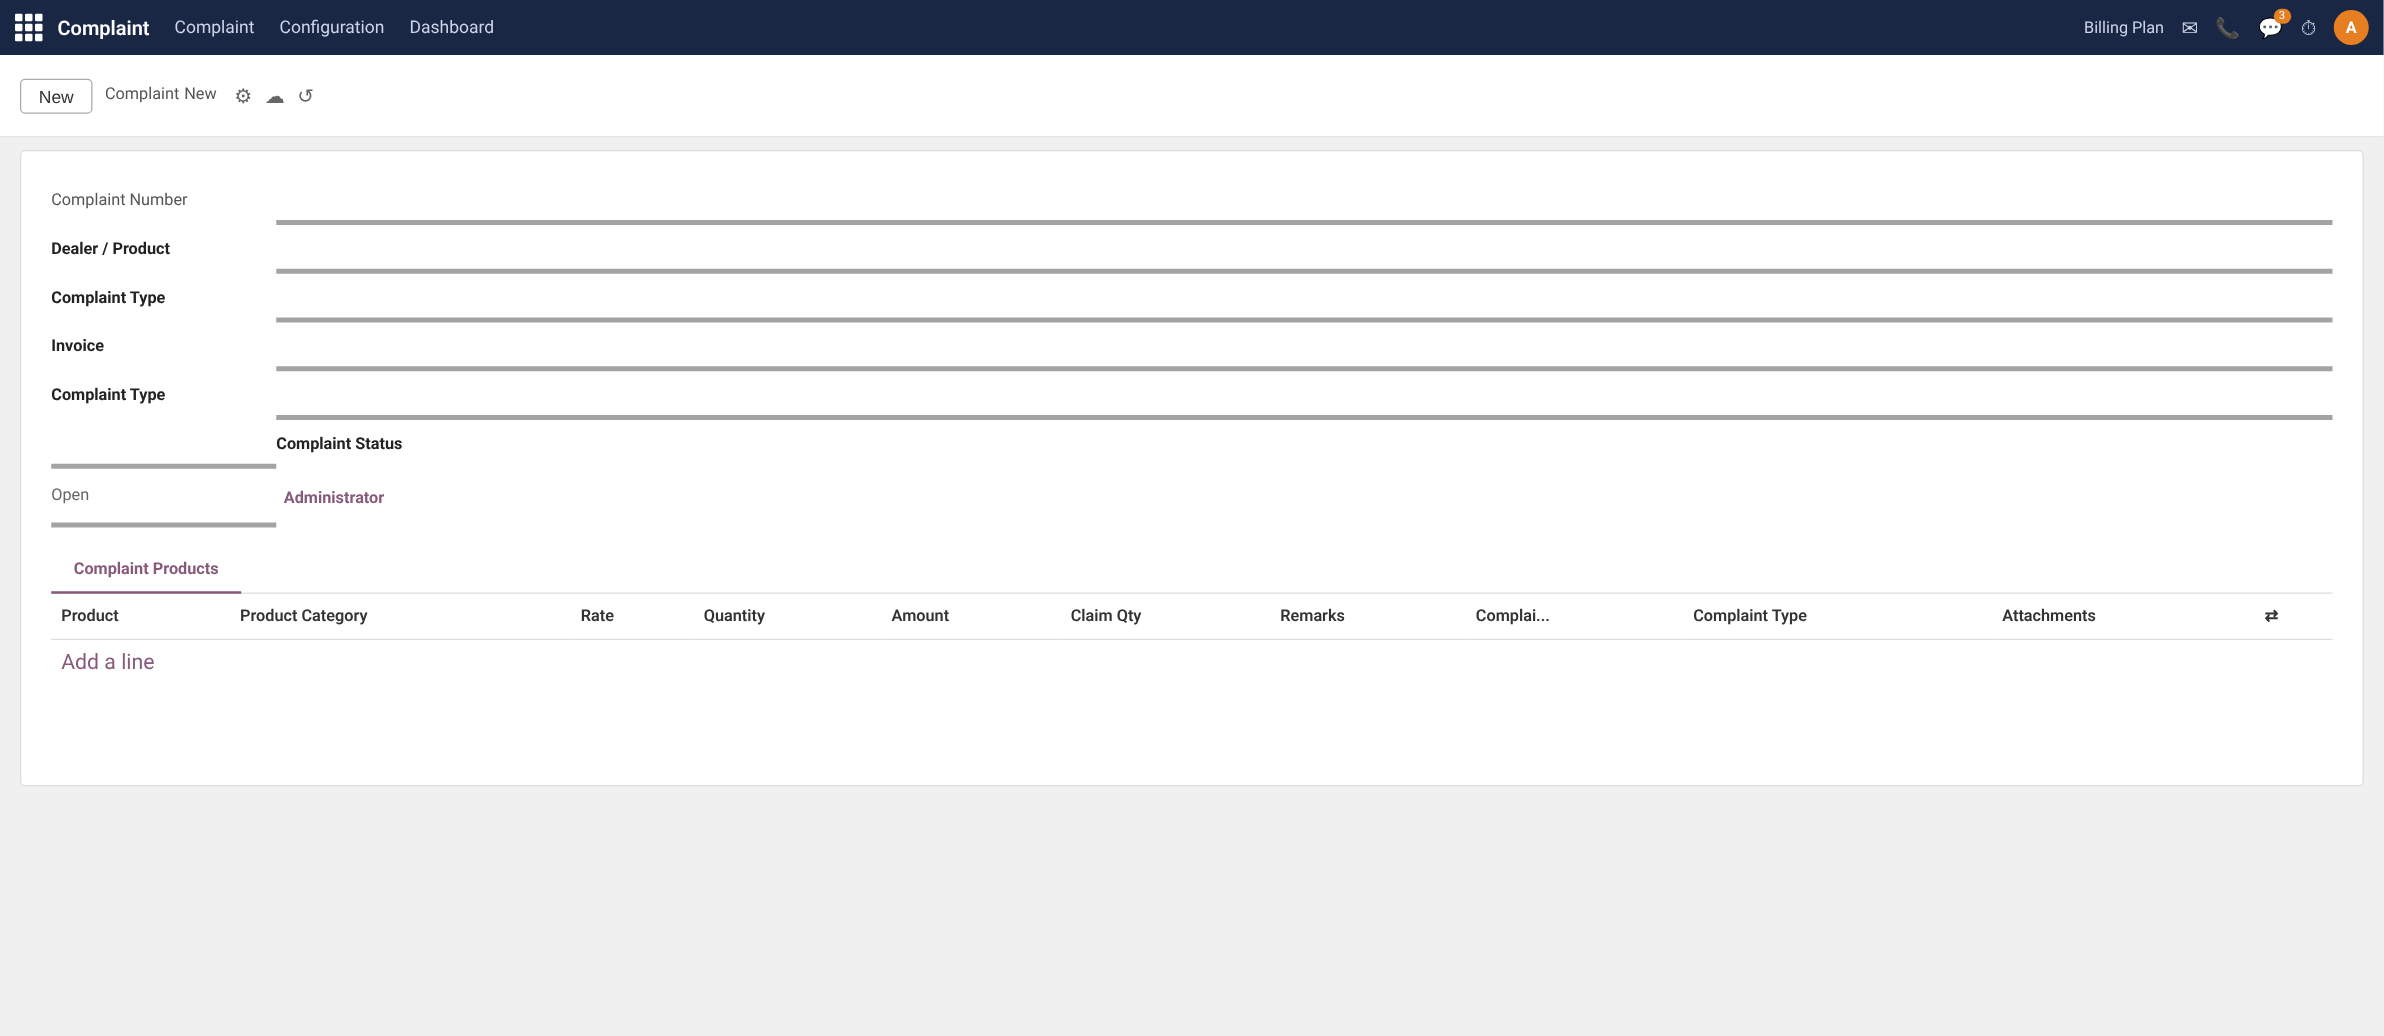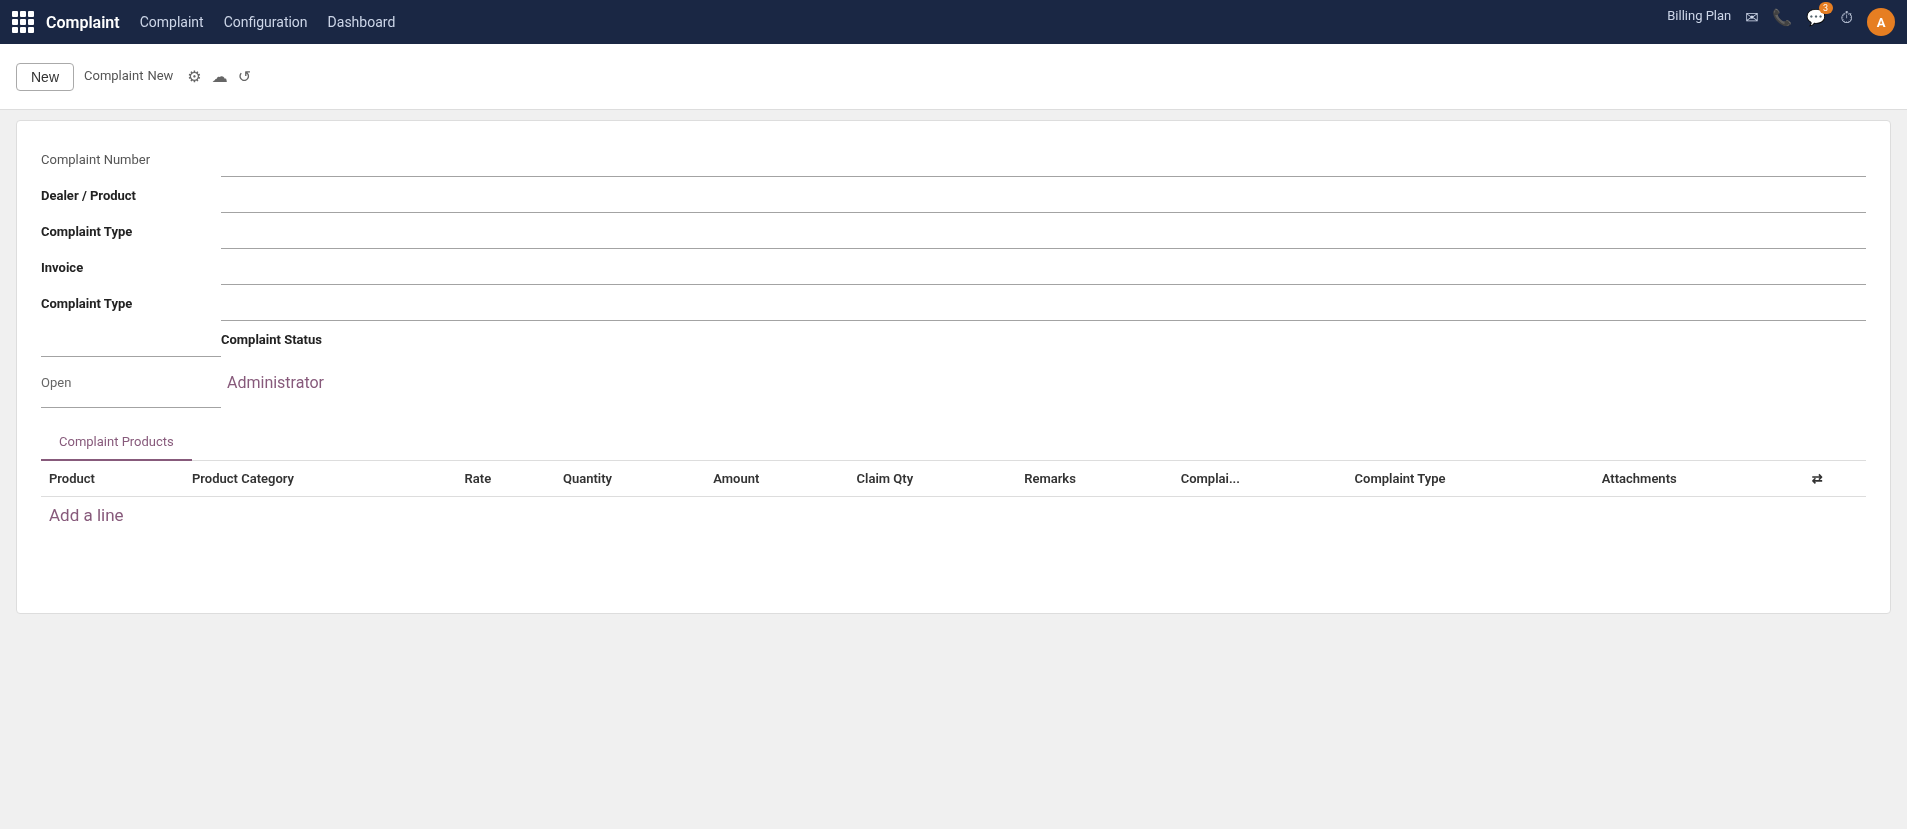--- a/index.html
+++ b/index.html
@@ -42,20 +42,21 @@
       flex: 1;
     }
     .nav-link {
       color: #cdd6e8;
       cursor: pointer;
       font-size: 14px;
       padding: 4px 0;
     }
     .navbar-right {
       display: flex;
+      align-items: center;
       gap: 14px;
       margin-left: auto;
     }
     .navbar-right .billing {
       color: #cdd6e8;
       font-size: 13px;
     }
     .nav-icon {
       color: #cdd6e8;
       font-size: 16px;
@@ -157,36 +158,37 @@
       align-items: center;
     }
     .form-label.bold {
       font-weight: 700;
       color: #222;
     }
     .form-field {
       padding: 6px 0;
       display: flex;
       align-items: center;
-      border-bottom: 1px solid #a3a3a3;
+      border-bottom: 4px solid #a3a3a3;
     }
     .form-field:last-child { border-bottom: none; }
     .form-input {
       width: 100%;
       border: none;
       outline: none;
       font-size: 13px;
       color: #333;
       background: transparent;
       padding: 4px 6px;
     }
     .form-field-static {
       padding: 10px 6px;
-      font-size: 16px;
-      color: #333;
+      font-size: 13px;
+      color: #333;
+      font-weight: bold;
     }
     .form-field-link {
       color: #875a7b;
       cursor: pointer;
     }
     .field-open {
       color: #666;
       font-size: 13px;
     }
 
@@ -202,21 +204,21 @@
       padding: 10px 18px;
       font-size: 13px;
       color: #555;
       cursor: pointer;
       border-bottom: 2px solid transparent;
       margin-bottom: -1px;
     }
     .tab-item.active {
       color: #875a7b;
       border-bottom: 2px solid #875a7b;
-      font-weight: 400;
+      font-weight: 700;
       text-align: right;
     }
 
     
     .tab-content {
       padding: 0;
     }
     .products-table {
       width: 100%;
       border-collapse: collapse;

